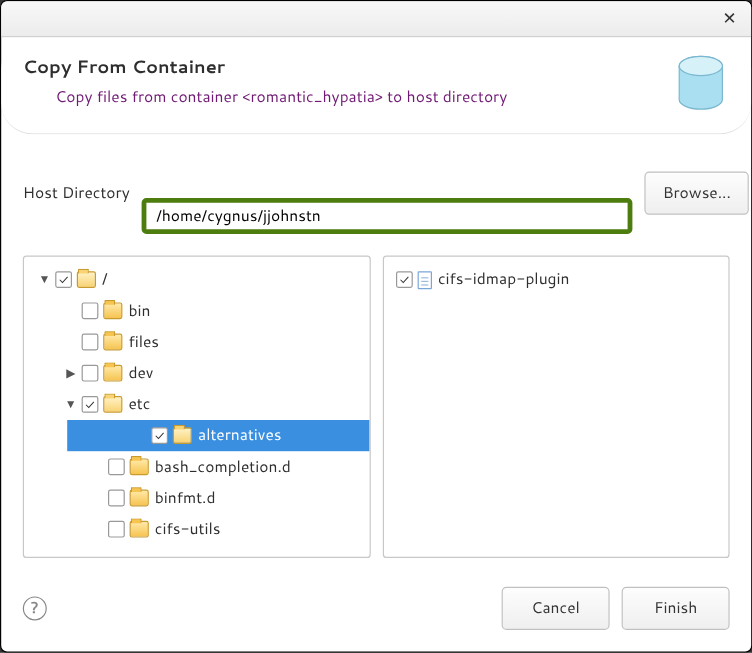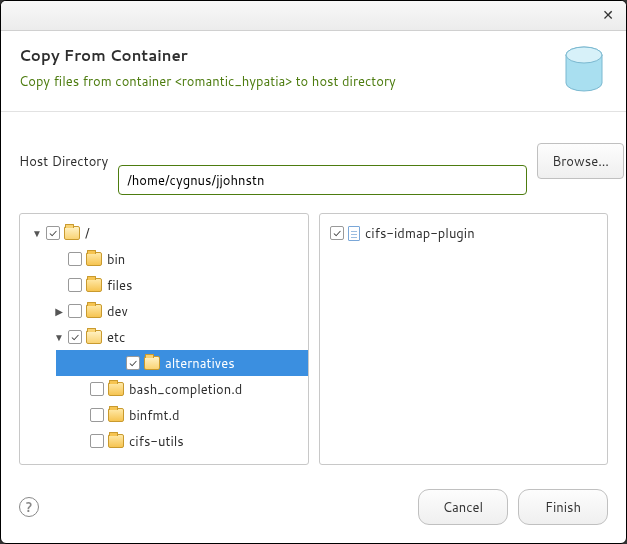--- a/index.html
+++ b/index.html
@@ -37,39 +37,40 @@
     font-size: 14px; color: #333;
     cursor: pointer;
   }
   .header {
     padding: 14px 18px 14px 18px;
     display: flex;
     align-items: flex-start;
     gap: 10px;
     border-bottom: 1px solid #e2e2e2;
     background: #fff;
+    border-radius: 26px;
   }
   .header-text { flex: 1; }
   .header-title { font-size: 15px; font-weight: 600; margin-bottom: 6px; }
-  .header-sub { font-size: 13px; color: #4d7c0f; }
+  .header-sub { font-size: 13px; color: #701a75; margin-left: 27px; }
   .cylinder {
     width: 48px; height: 52px;
     flex-shrink: 0;
   }
   .host-row {
     padding: 14px 2px 8px 18px;
     display: flex;
     align-items: center;
     gap: 10px;
   }
   .host-label { white-space: nowrap; }
   .host-input {
     flex: 1;
     height: 30px;
-    border: 1px solid #4d7c0f;
+    border: 4px solid #4d7c0f;
     border-radius: 4px;
     padding: 0 8px;
     font: inherit;
     background: #fff;
     margin-top: 39px;
   }
   .btn {
     height: 36px;
     border: 1px solid #c0c0c0;
     border-radius: 4px;
@@ -194,21 +195,21 @@
     width:20px; height:20px;
     border:1.5px solid #888;
     border-radius:50%;
     color:#888;
     display:flex; align-items:center; justify-content:center;
     font-weight:600;
     font-size:13px;
     cursor:pointer;
   }
   .spacer { flex:1; }
-  .btn.wide { min-width: 90px; border-radius: 11px; }
+  .btn.wide { min-width: 90px; }
 </style>
 </head>
 <body>
 
 <div class="window">
 
   <div class="titlebar">
     <div class="close">✕</div>
   </div>
 

